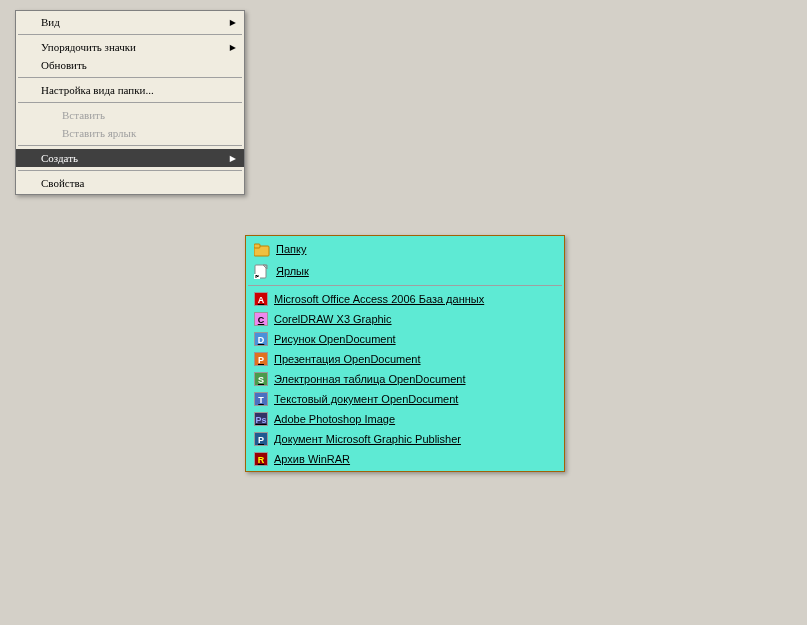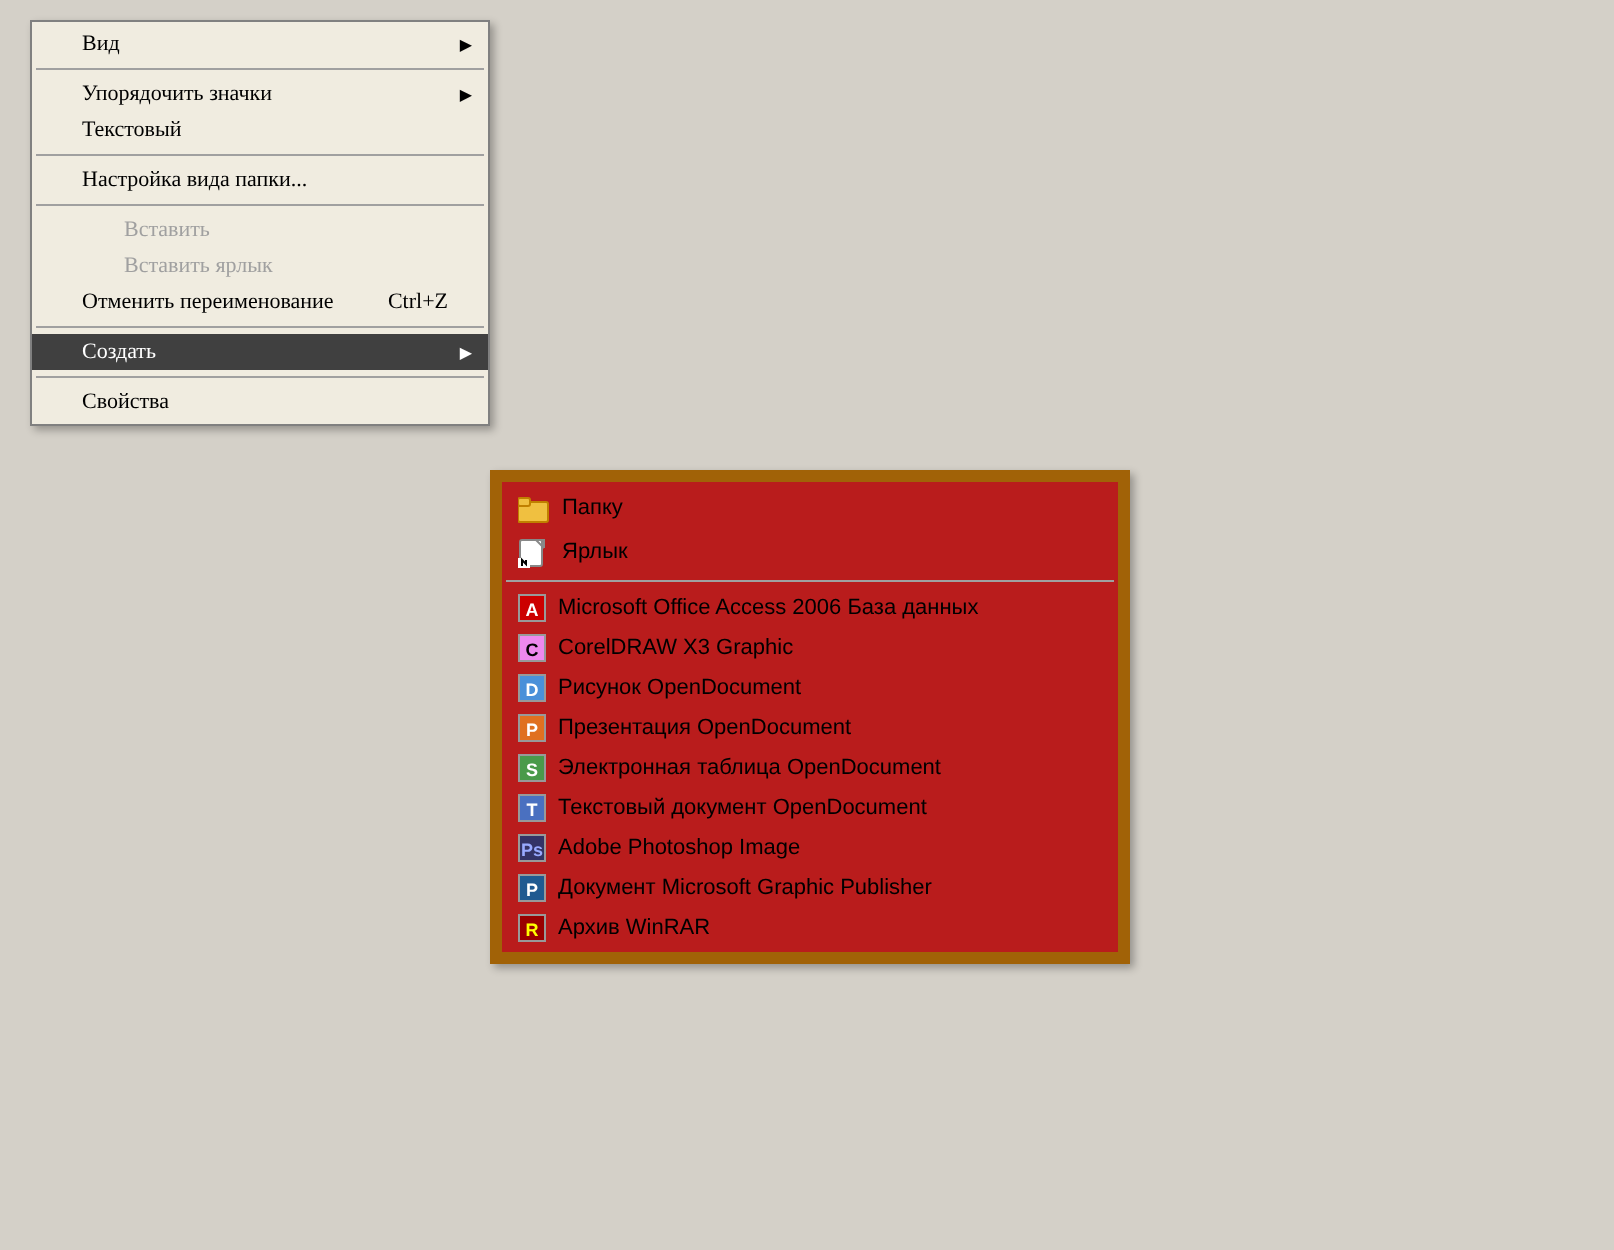--- a/index.html
+++ b/index.html
@@ -67,26 +67,27 @@
       margin-left: auto;
       padding-left: 20px;
       color: inherit;
     }
 
     
     .submenu {
       position: absolute;
       top: 235px;
       left: 245px;
-      background: #b91c1c;
-      border: 6px solid #a16207;
+      background: #5eead4;
+      border: 1px solid #a16207;
       box-shadow: 2px 2px 4px rgba(0,0,0,0.3);
       min-width: 320px;
       padding: 2px 0;
       z-index: 20;
+      text-decoration: underline;
     }
 
     .submenu-item {
       display: flex;
       align-items: center;
       padding: 3px 10px 3px 8px;
       cursor: default;
       white-space: nowrap;
       color: #000;
       gap: 6px;
@@ -147,40 +148,36 @@
     <span class="menu-arrow">▶</span>
   </div>
 
   <div class="menu-separator"></div>
 
   <div class="menu-item">
     <span>Упорядочить значки</span>
     <span class="menu-arrow">▶</span>
   </div>
   <div class="menu-item">
-    <span>Текстовый</span>
+    <span>Обновить</span>
   </div>
 
   <div class="menu-separator"></div>
 
   <div class="menu-item">
     <span>Настройка вида папки...</span>
   </div>
 
   <div class="menu-separator"></div>
 
   <div class="menu-item disabled">
     <span>Вставить</span>
   </div>
   <div class="menu-item disabled">
     <span>Вставить ярлык</span>
-  </div>
-  <div class="menu-item">
-    <span>Отменить переименование</span>
-    <span class="menu-shortcut">Ctrl+Z</span>
   </div>
 
   <div class="menu-separator"></div>
 
   <div class="menu-item active">
     <span>Создать</span>
     <span class="menu-arrow">▶</span>
   </div>
 
   <div class="menu-separator"></div>

